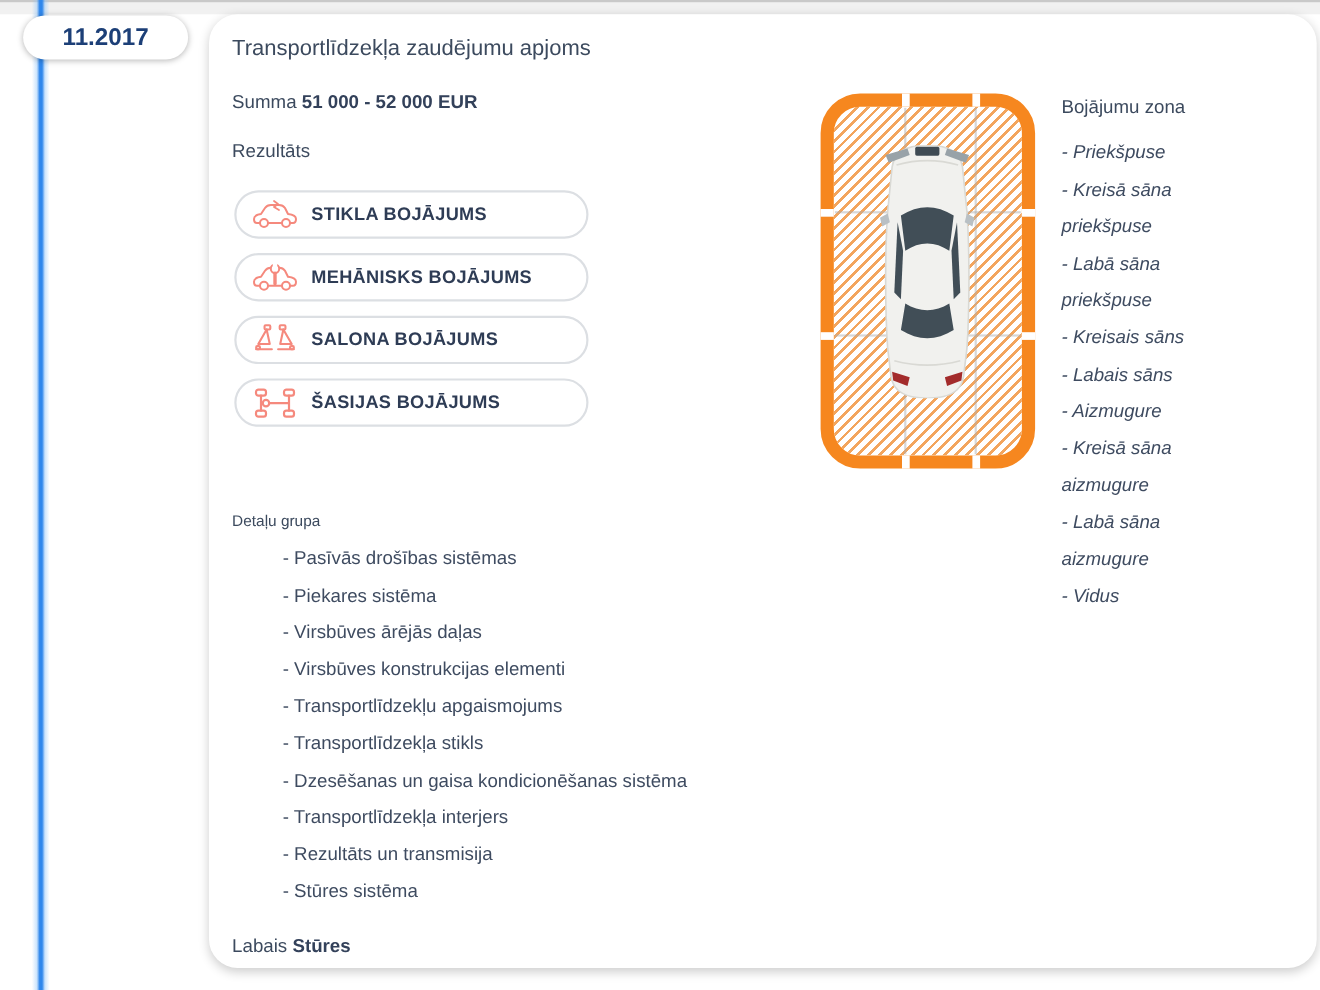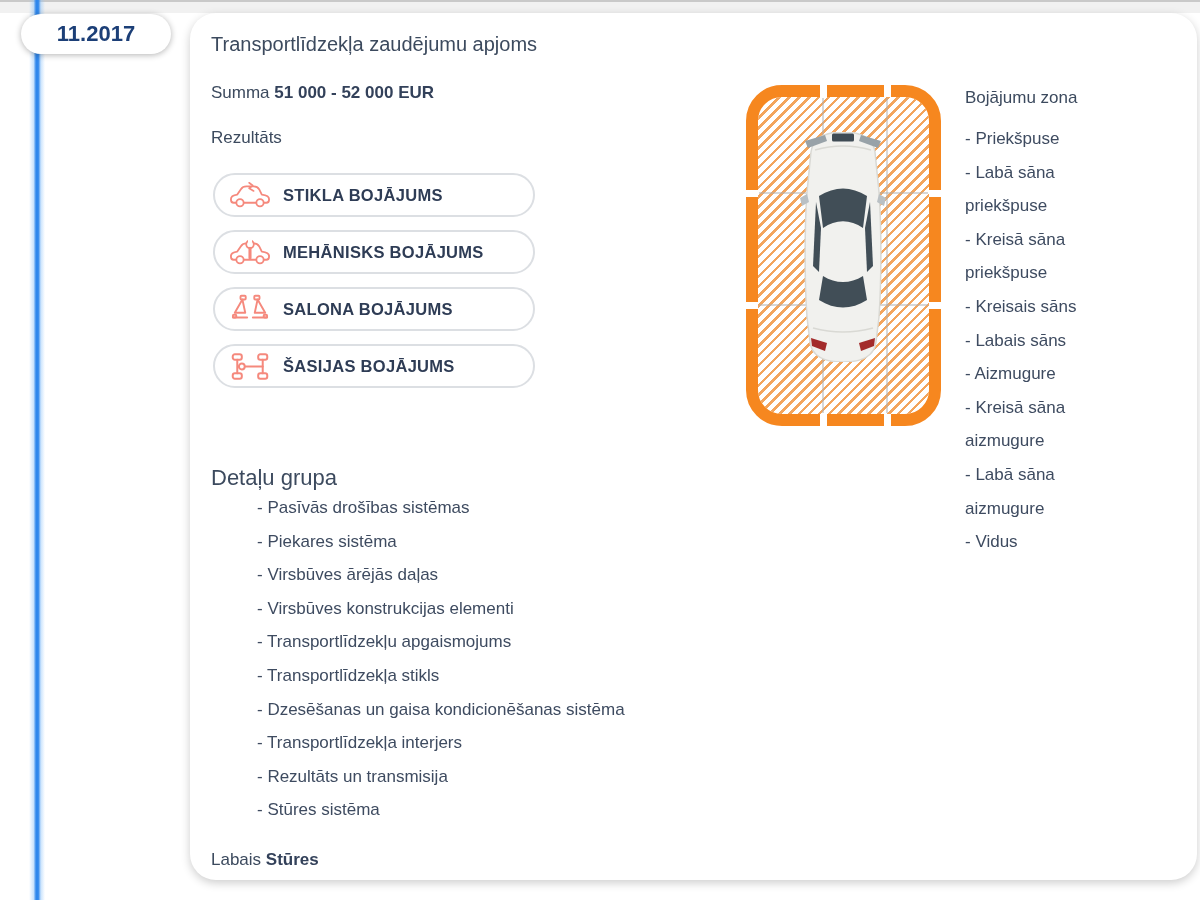--- a/index.html
+++ b/index.html
@@ -47,21 +47,21 @@
   .btn-col { position: absolute; left: 23px; top: 160px; display: flex; flex-direction: column; gap: 13px; justify-content: space-between; }
   .dmg-btn {
     width: 322px; height: 44px; box-sizing: border-box;
     background: #ffffff; border: 2px solid #dcdfe3; border-radius: 23px;
     display: flex; align-items: center; gap: 11px; padding: 0 10px 0 13px;
     font-family: "Liberation Sans", sans-serif;
     font-size: 16.5px; font-weight: 700; letter-spacing: 0.3px; color: #2e3c55;
     cursor: pointer; text-align: left;
   }
   .dmg-btn .ic { display: flex; align-items: center; justify-content: center; width: 44px; flex: 0 0 44px; }
-  .detalu-label { position: absolute; left: 21px; top: 452px; font-size: 22px; }
+  .detalu-label { position: absolute; left: 21px; top: 452px; font-size: 14px; }
   .detalu-list {
     position: absolute; left: 21px; top: 478px; width: 480px;
     font-size: 17px; line-height: 33.6px; color: #3e4b60; margin-left: 46px;
   }
   .valsts-row { position: absolute; left: 21px; top: 837px; font-size: 17px; }
   .valsts-row .val { font-weight: 700; color: #33415a; }
 
   
   .zone { position: absolute; left: 556px; top: 72px; width: 195px; height: 341px; }
   .zone-box {
@@ -74,21 +74,21 @@
   .grid-h { position: absolute; left: 13px; right: 13px; height: 2px; background: rgba(175,175,175,0.5); }
   .gap-top, .gap-bottom { position: absolute; width: 7px; height: 12px; background: #ffffff; }
   .gap-top { top: 0; } .gap-bottom { bottom: 0; }
   .gap-left, .gap-right { position: absolute; width: 12px; height: 7px; background: #ffffff; }
   .gap-left { left: 0; } .gap-right { right: 0; }
   .car-svg { position: absolute; left: 53px; top: 47px; z-index: 2; }
 
   .zona-label { position: absolute; left: 775px; top: 75px; font-size: 17px; color: #3c4a5e; }
   .zona-list {
     position: absolute; left: 775px; top: 109px; width: 155px;
-    font-size: 17px; line-height: 33.6px; color: #3e4b60;
+    font-size: 17px; line-height: 33.6px; color: #3e4b60; font-style: italic;
   }
 </style>
 </head>
 <body>
 
 <div class="top-strip"></div>
 <div class="timeline-line"></div>
 
 <div class="date-pill">
   <span>11.2017</span>
@@ -220,22 +220,22 @@
       <path d="M24 144 C37 152 51 152 64 144 L68 168 C52 178 36 178 20 168 Z" fill="#414e57"></path>
       <path d="M14 196 Q44 204 74 196" fill="none" stroke="#d9d9d4" stroke-width="1.5"></path>
       <path d="M12 206 L28 211 L26 219 L13 214 Z" fill="#a32b2b"></path>
       <path d="M76 206 L60 211 L62 219 L75 214 Z" fill="#a32b2b"></path>
     </svg>
   </div>
 
   <div class="zona-label">Bojājumu zona</div>
   <div class="zona-list">
     <div>- Priekšpuse</div>
+    <div>- Kreisā sāna priekšpuse</div>
     <div>- Labā sāna priekšpuse</div>
-    <div>- Kreisā sāna priekšpuse</div>
     <div>- Kreisais sāns</div>
     <div>- Labais sāns</div>
     <div>- Aizmugure</div>
     <div>- Kreisā sāna aizmugure</div>
     <div>- Labā sāna aizmugure</div>
     <div>- Vidus</div>
   </div>
 
 </div>
 

